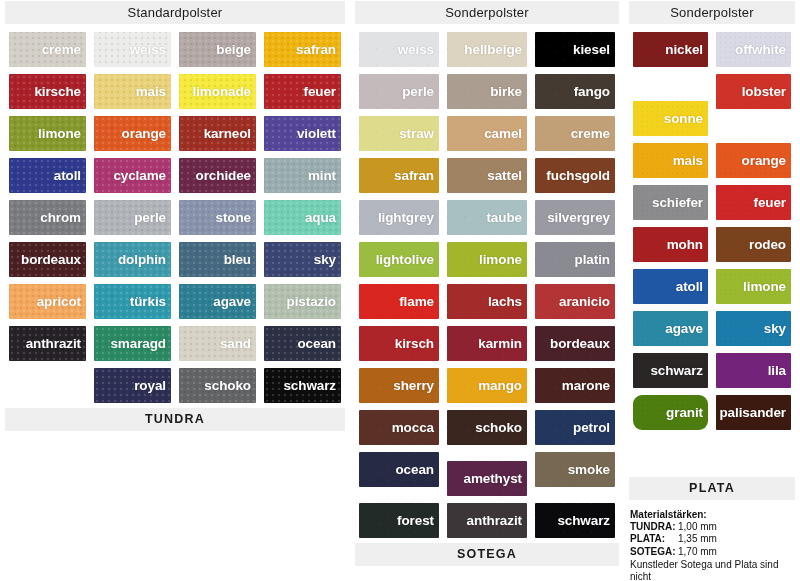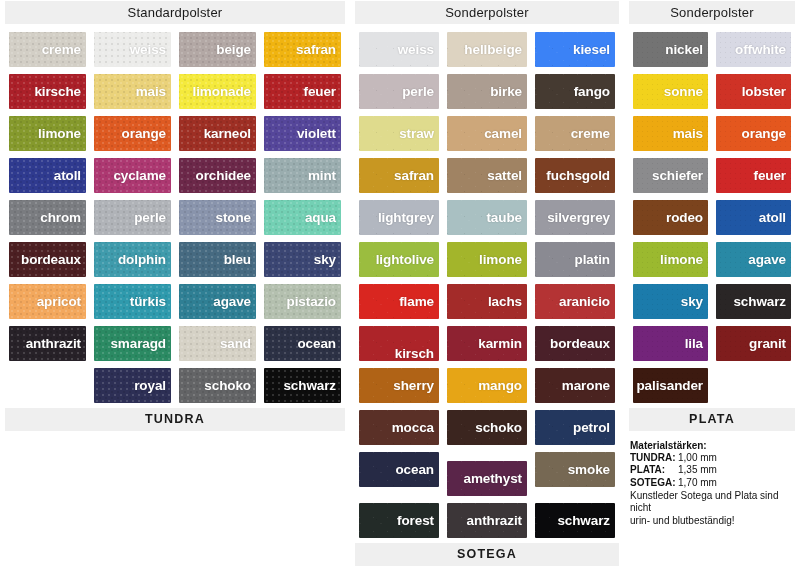--- a/index.html
+++ b/index.html
@@ -369,21 +369,21 @@
             <span class="label">weiss</span>
           </div>
         </div>
         <div class="cell">
           <div class="swatch" style="background: rgb(221, 211, 193);">
             <div class="grain g-crinkle"></div>
             <span class="label">hellbeige</span>
           </div>
         </div>
         <div class="cell">
-          <div class="swatch" style="background: #3b82f6; padding-left: 8px;">
+          <div class="swatch" style="background: #000000; padding-left: 8px;">
             <div class="grain g-crinkle"></div>
             <span class="label">kiesel</span>
           </div>
         </div>
         <div class="cell">
           <div class="swatch" style="background: rgb(196, 185, 187);">
             <div class="grain g-crinkle"></div>
             <span class="label">perle</span>
           </div>
         </div>
@@ -483,21 +483,21 @@
             <span class="label">lachs</span>
           </div>
         </div>
         <div class="cell">
           <div class="swatch" style="background: rgb(180, 51, 52);">
             <div class="grain g-crinkle"></div>
             <span class="label">aranicio</span>
           </div>
         </div>
         <div class="cell">
-          <div class="swatch" style="background: rgb(173, 36, 41); align-items: flex-end;">
+          <div class="swatch" style="background: rgb(173, 36, 41);">
             <div class="grain g-crinkle"></div>
             <span class="label">kirsch</span>
           </div>
         </div>
         <div class="cell">
           <div class="swatch" style="background: rgb(142, 34, 49);">
             <div class="grain g-crinkle"></div>
             <span class="label">karmin</span>
           </div>
         </div>
@@ -580,33 +580,33 @@
           </div>
         </div>
       </div>
     <div class="banner bold">SOTEGA</div>
   </div>
 
   <div class="col col-sonder-right">
     <div class="banner">Sonderpolster</div>
     <div class="grid grid-2">
         <div class="cell">
-          <div class="swatch" style="background: #737373;">
+          <div class="swatch" style="background: #7f1d1d;">
             <div class="grain g-smooth"></div>
             <span class="label">nickel</span>
           </div>
         </div>
         <div class="cell">
           <div class="swatch" style="background: rgb(216, 217, 228);">
             <div class="grain g-smooth"></div>
             <span class="label">offwhite</span>
           </div>
         </div>
         <div class="cell">
-          <div class="swatch" style="background: rgb(242, 210, 28);">
+          <div class="swatch" style="background: rgb(242, 210, 28); margin-top: 27px;">
             <div class="grain g-smooth"></div>
             <span class="label">sonne</span>
           </div>
         </div>
         <div class="cell">
           <div class="swatch" style="background: rgb(207, 50, 38);">
             <div class="grain g-smooth"></div>
             <span class="label">lobster</span>
           </div>
         </div>
@@ -628,20 +628,26 @@
             <span class="label">schiefer</span>
           </div>
         </div>
         <div class="cell">
           <div class="swatch" style="background: rgb(207, 39, 39);">
             <div class="grain g-smooth"></div>
             <span class="label">feuer</span>
           </div>
         </div>
         <div class="cell">
+          <div class="swatch" style="background: rgb(168, 31, 34);">
+            <div class="grain g-smooth"></div>
+            <span class="label">mohn</span>
+          </div>
+        </div>
+        <div class="cell">
           <div class="swatch" style="background: rgb(123, 67, 29);">
             <div class="grain g-smooth"></div>
             <span class="label">rodeo</span>
           </div>
         </div>
         <div class="cell">
           <div class="swatch" style="background: rgb(31, 87, 165);">
             <div class="grain g-smooth"></div>
             <span class="label">atoll</span>
           </div>
@@ -670,21 +676,21 @@
             <span class="label">schwarz</span>
           </div>
         </div>
         <div class="cell">
           <div class="swatch" style="background: rgb(115, 36, 122);">
             <div class="grain g-smooth"></div>
             <span class="label">lila</span>
           </div>
         </div>
         <div class="cell">
-          <div class="swatch" style="background: #7f1d1d;">
+          <div class="swatch" style="background: #4d7c0f; border-radius: 9px;">
             <div class="grain g-smooth"></div>
             <span class="label">granit</span>
           </div>
         </div>
         <div class="cell">
           <div class="swatch" style="background: rgb(60, 26, 16);">
             <div class="grain g-smooth"></div>
             <span class="label">palisander</span>
           </div>
         </div>

